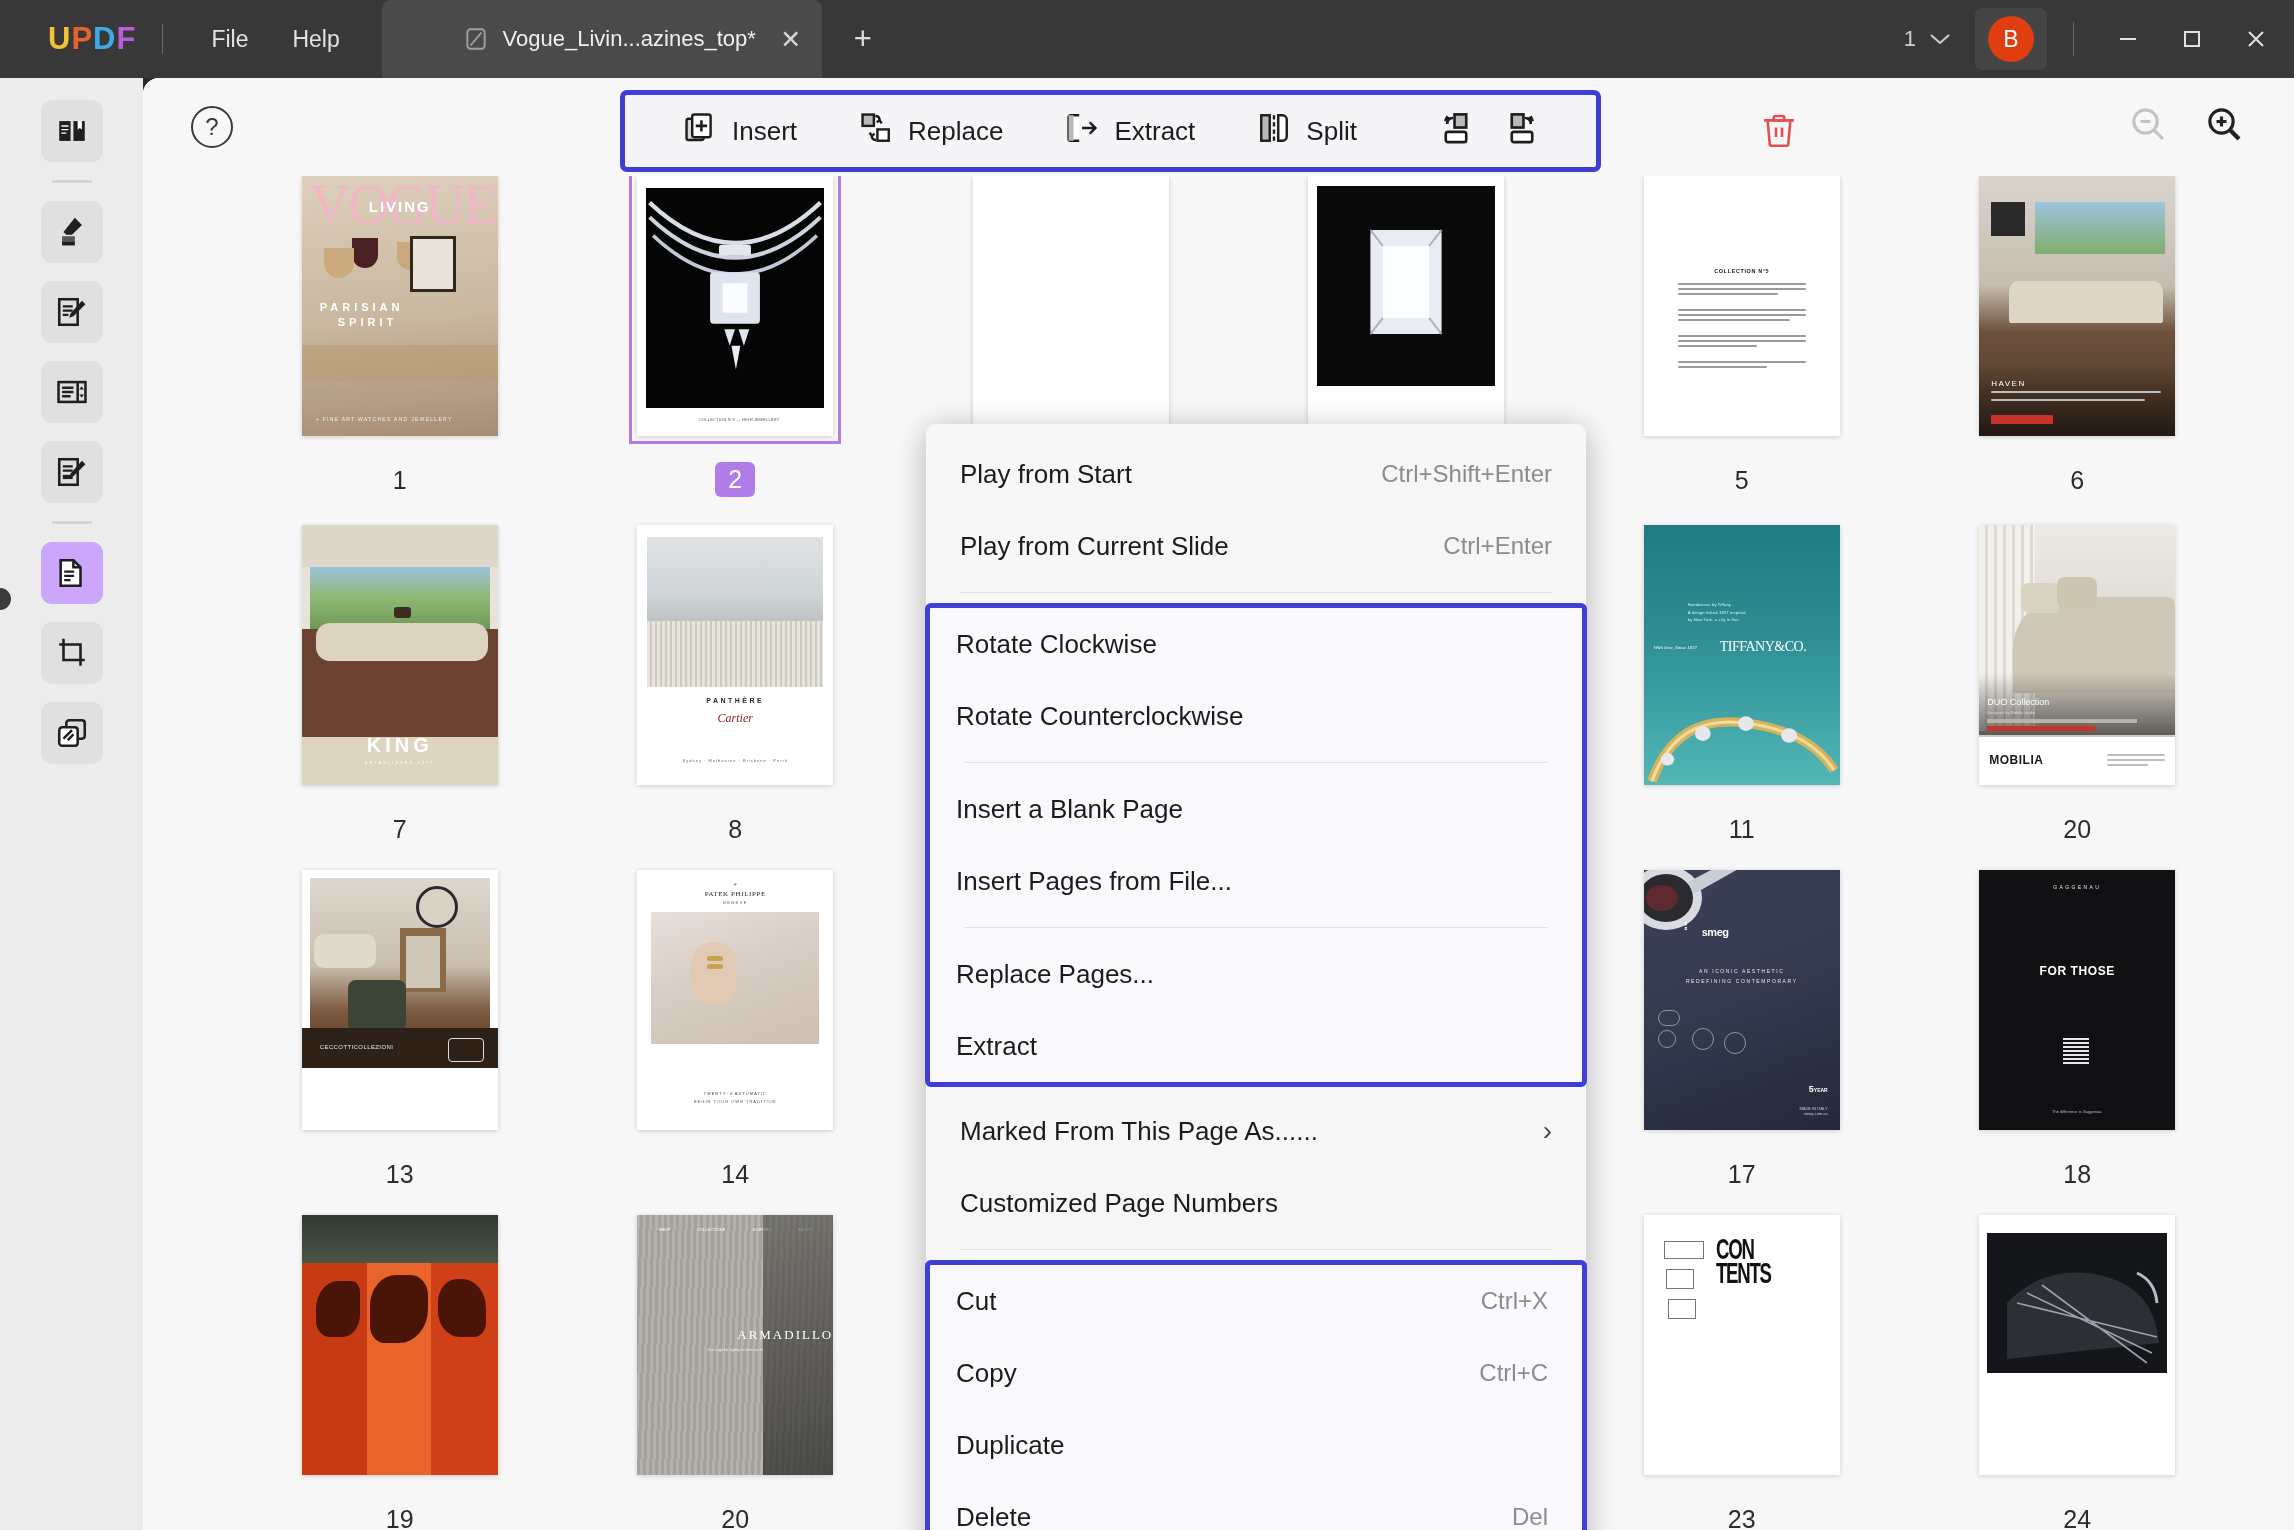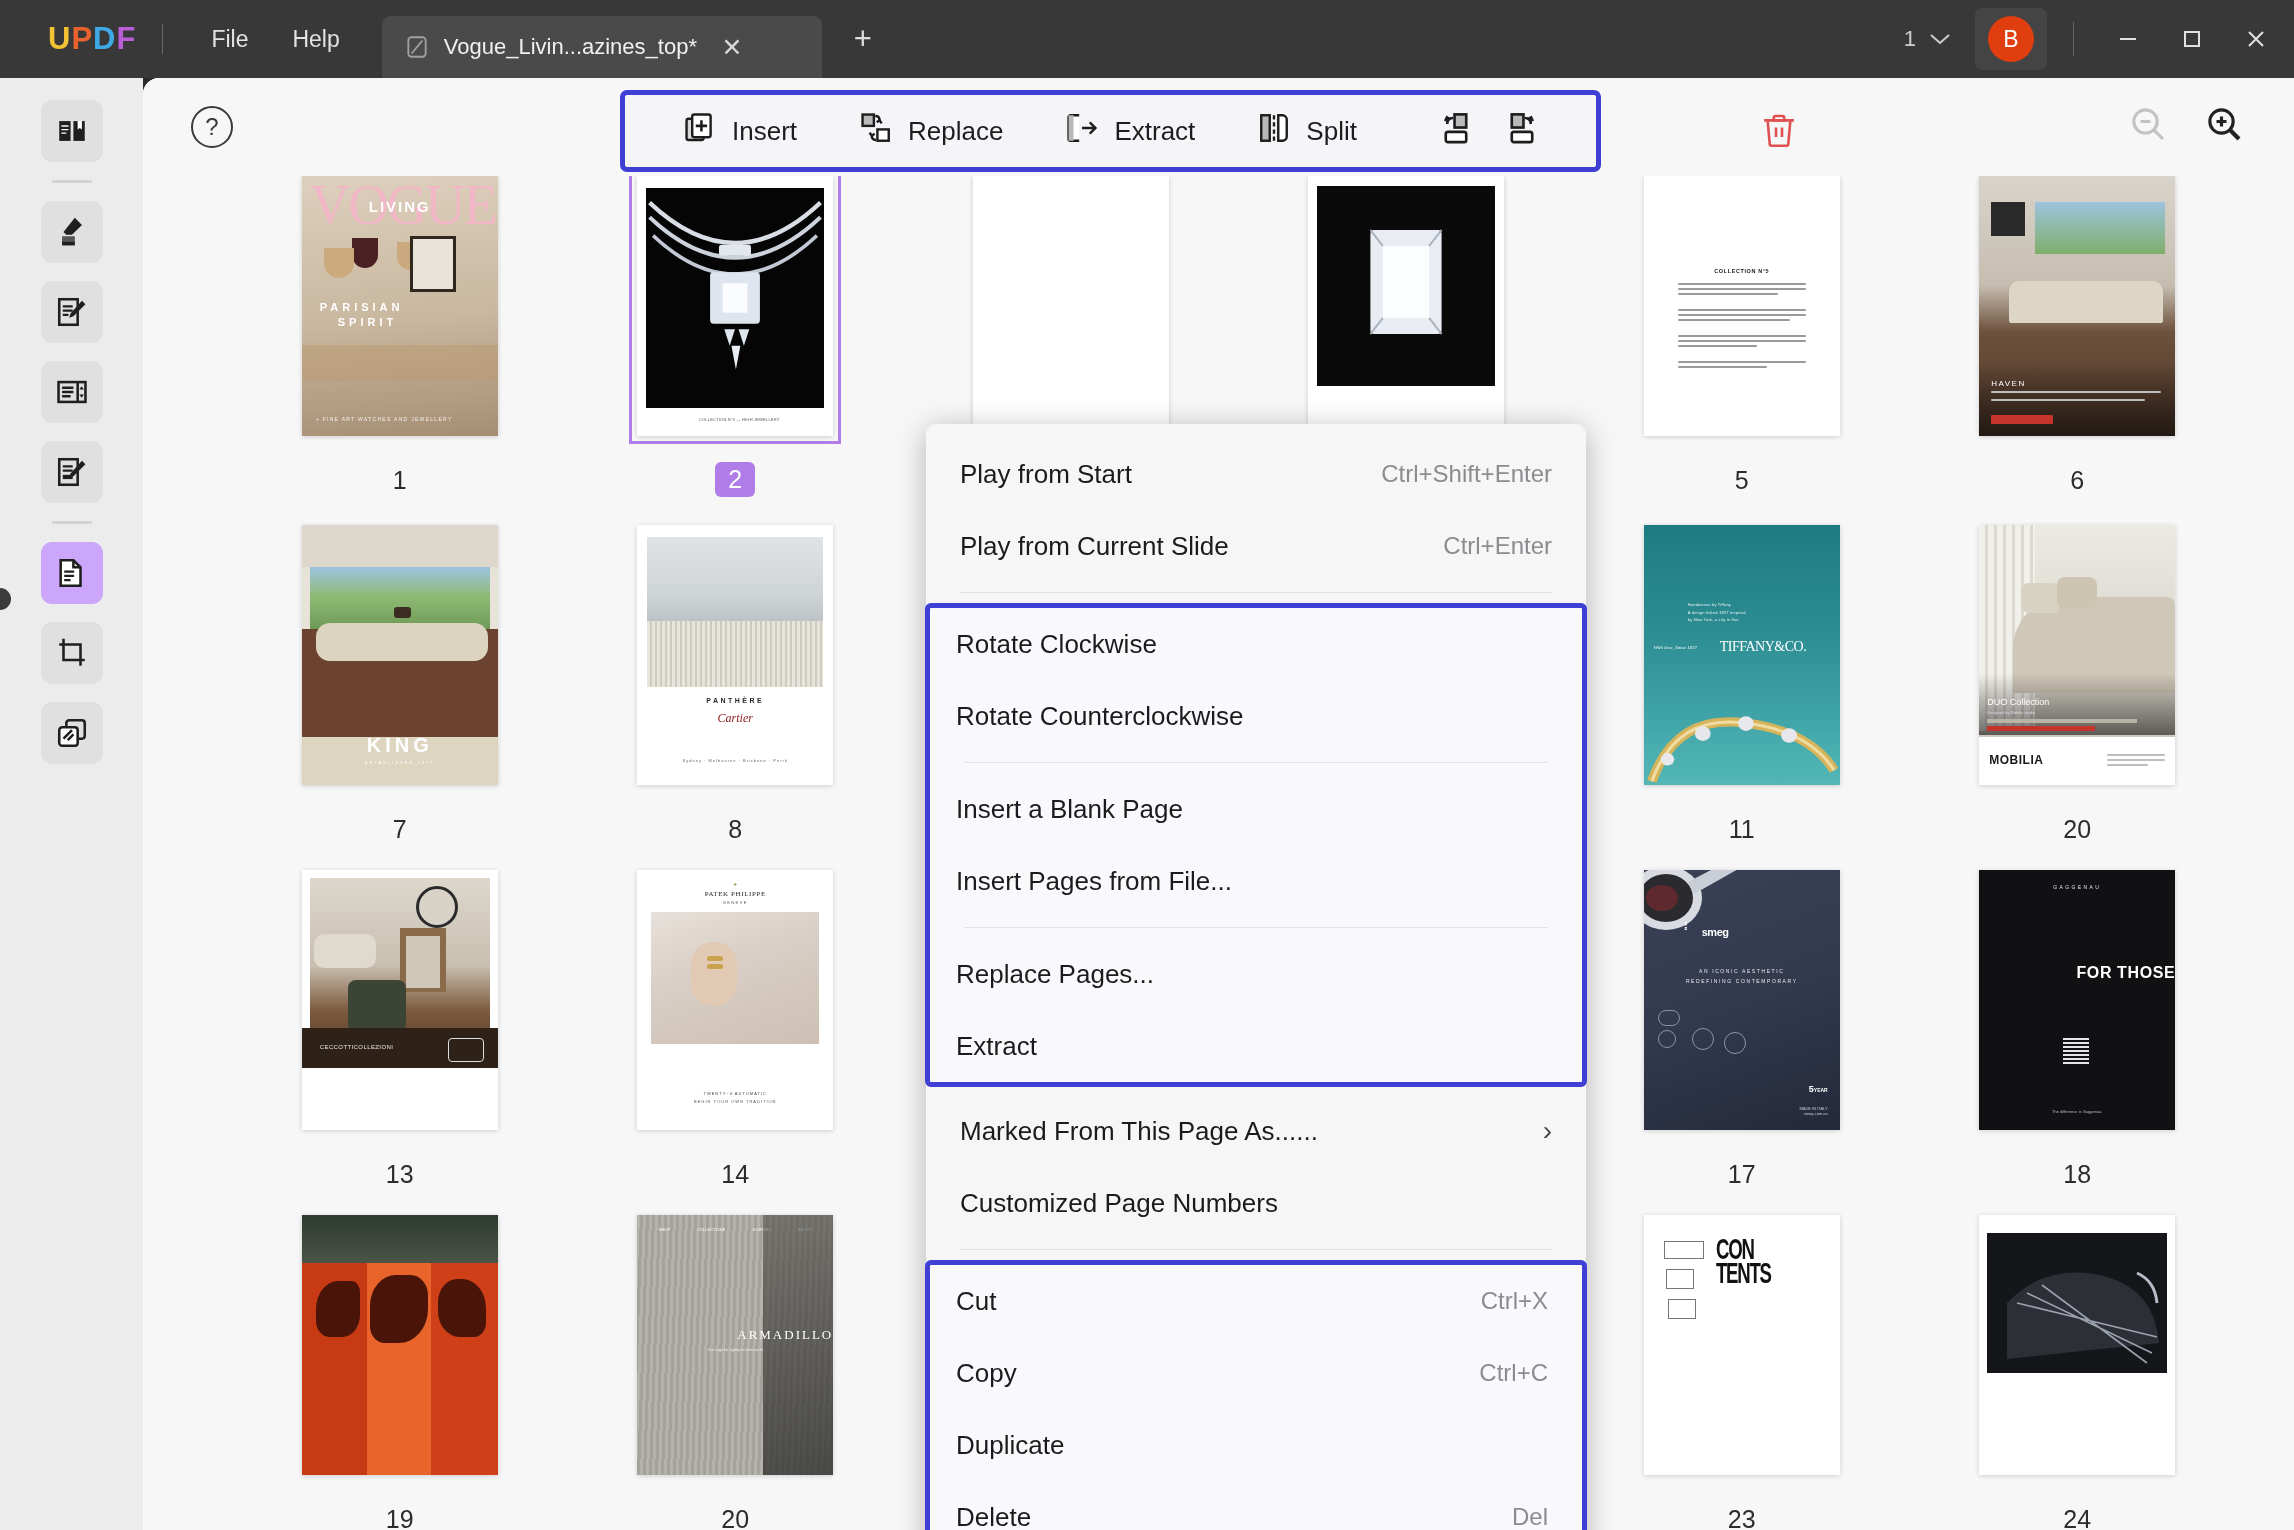--- a/index.html
+++ b/index.html
@@ -25,24 +25,25 @@
   #logo .d { color: #3fa9e5; }
   #logo .f { color: #b85ed6; }
   .tb-sep {
     width: 1px; height: 30px; background: #6a6a6a; margin: 0 26px;
   }
   .tb-menu {
     color: #e3e3e3; font-size: 23px; padding: 9px 22px; border-radius: 5px;
     cursor: default;
   }
   #tab {
-    margin-left: 20px; height: 62px; min-width: 440px;
+    margin-left: 20px; height: 78px; min-width: 440px;
     background: #4a4a4a; border-radius: 9px 9px 0 0;
     display: flex; align-items: center; padding: 0 16px 0 22px;
     align-self: flex-end;
+    justify-content: flex-end;
   }
   #tab .tabicon {
     width: 26px; height: 26px; margin-right: 14px; opacity: .62;
     display: flex; align-items: center; justify-content: center;
   }
   #tab .tabtitle { color: #f0f0f0; font-size: 22px; white-space: nowrap; }
   #tab .tabclose {
     margin-left: 20px; color: #d8d8d8; font-size: 25px; width: 30px;
     text-align: center; cursor: pointer;
   }
@@ -714,21 +715,21 @@
           </div>
             </div>
           <div class="plabel">17</div>
         </div>
 
         <div class="cell">
           <div class="thumbwrap">
               <div class="thumb">
             <div class="art" style="background:#111113"></div>
             <div style="position:absolute;left:0;right:0;top:14px;text-align:center;font-size:5px;letter-spacing:2.4px;color:#e8e8ea">GAGGENAU</div>
-            <div style="position:absolute;left:0;right:0;top:94px;text-align:right;font-size:16px;font-weight:bold;letter-spacing:.6px;color:#fff">FOR THOSE</div>
+            <div style="position:absolute;left:0;right:0;top:94px;text-align:center;font-size:12px;font-weight:bold;letter-spacing:.6px;color:#fff">FOR THOSE</div>
             <div style="position:absolute;left:84px;top:168px;width:26px;height:26px;background:repeating-linear-gradient(0deg,#e6e6e8 0 2px,#111113 2px 4px),repeating-linear-gradient(90deg,#e6e6e8 0 2px,transparent 2px 4px)"></div>
             <div style="position:absolute;left:0;right:0;bottom:16px;text-align:center;font-size:4px;color:#b9b9bd">The difference is Gaggenau.</div>
           </div>
             </div>
           <div class="plabel">18</div>
         </div>
       </div>
 
       <div class="row" style="margin-top:28px">
         <div class="cell">

